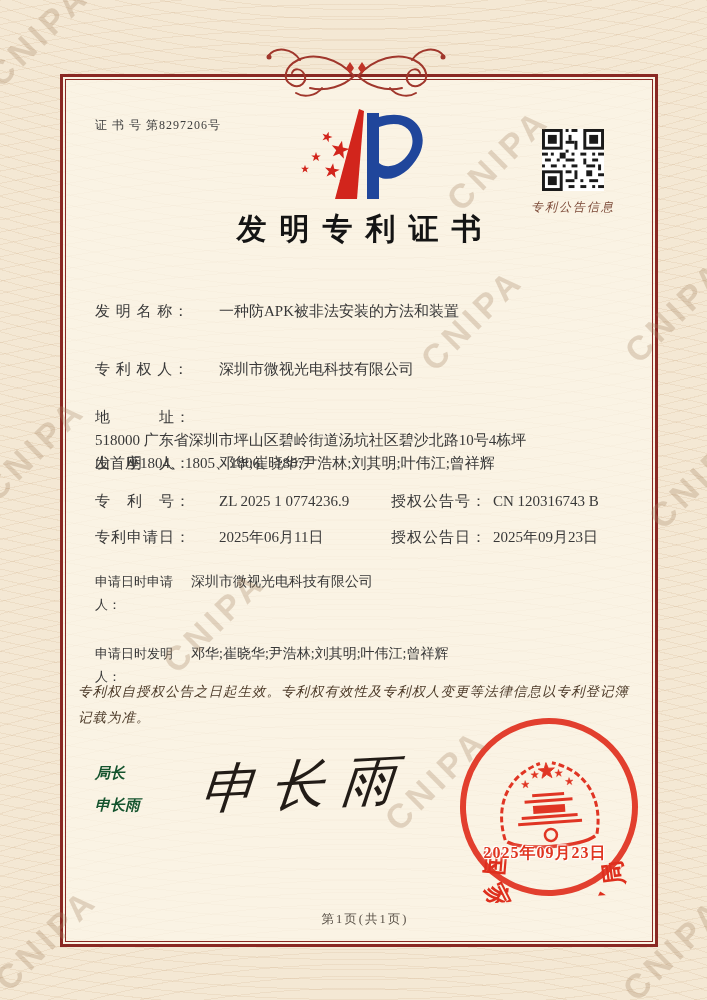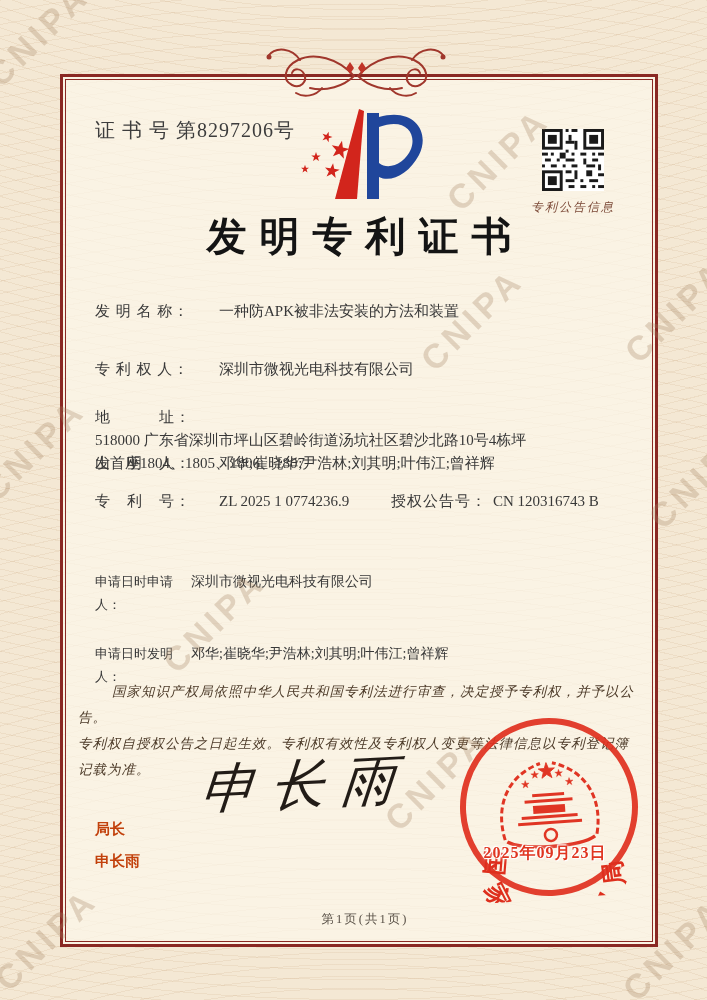--- a/index.html
+++ b/index.html
@@ -12,41 +12,41 @@
       repeating-radial-gradient(circle at 50% 1960px, rgba(190,148,100,0) 0 11px, rgba(185,140,95,.12) 11px 12px);
   }
   .wm{position:absolute;font-family:"Liberation Sans","DejaVu Sans",sans-serif;
       font-size:34px;font-weight:bold;letter-spacing:5px;color:rgba(167,133,100,.30);
       transform:rotate(-45deg);white-space:nowrap;pointer-events:none;z-index:3;}
   .ornament{position:absolute;left:262px;top:40px;z-index:2;}
   .frame{position:absolute;left:60px;top:74px;width:592px;height:867px;
          border:3px solid #8a2823;background:rgba(252,246,234,.72);z-index:1;}
   .frame::after{content:"";position:absolute;inset:2px;border:1px solid #8a2823;pointer-events:none;}
   .frame > *{position:absolute;}
-  .cert-no{left:32px;top:40px;font-size:20px;letter-spacing:1px;color:#3d3d3d;}
+  .cert-no{left:32px;top:40px;font-size:12px;letter-spacing:1px;color:#3d3d3d;}
   .logo{left:224px;top:28px;}
   .qr-wrap{left:452px;top:52px;width:116px;text-align:center;}
   .qr-wrap svg{display:block;margin:0 auto;background:#fff;}
   .qr-caption{margin-top:8px;font-size:12px;letter-spacing:2px;color:#7c4a38;font-style:italic;}
-  .title{left:0;right:0;top:132px;text-align:center;font-size:40px;font-weight:bold;
+  .title{left:0;right:0;top:132px;text-align:center;font-size:30px;font-weight:bold;
          letter-spacing:13px;text-indent:13px;color:#141414;}
   .row{left:32px;right:16px;font-size:15px;color:#383838;line-height:23px;}
   .row .lbl{display:inline-block;width:124px;vertical-align:top;letter-spacing:1px;}
   .row .val{display:inline-block;vertical-align:top;}
   .row.r3 .val{width:438px;}
   .rightcol{position:absolute;left:296px;top:0;white-space:nowrap;}
   .rightcol .lbl2{display:inline-block;width:102px;letter-spacing:1px;}
   .row.small .lbl{width:96px;font-size:13px;letter-spacing:0;}
   .row.small .val{font-size:14px;}
   .r1{top:223px;} .r2{top:281px;} .r3{top:329px;} .r4{top:375px;font-family:Liberation Serif, serif;}
   .r5{top:413px;} .r6{top:449px;} .r7{top:493px;} .r8{top:533px;margin-top:32px;}
   .legal{left:15px;right:13px;top:602px;font-size:13.5px;line-height:26px;color:#4c3a28;
          font-style:italic;letter-spacing:1px;}
   .legal .l1{text-indent:34px;}
-  .officer{left:32px;top:736px;font-size:15px;font-weight:bold;color:#c2410c;line-height:32px;}
+  .officer{left:32px;top:680px;font-size:15px;font-weight:bold;color:#14532d;line-height:32px;font-style:italic;}
   .autograph{left:138px;top:672px;font-size:54px;color:#221c17;letter-spacing:16px;
              transform:rotate(-3deg) skewX(-8deg);font-style:italic;white-space:nowrap;}
   .seal{left:394px;top:638px;width:184px;height:184px;}
   .seal svg{position:absolute;left:0;top:0;transform:rotate(-4deg);}
   .seal-date{position:absolute;left:0;right:8px;top:128px;text-align:center;
              font-size:16px;font-weight:bold;color:#e03520;letter-spacing:1px;
              text-shadow:0 0 2px #fff,0 0 4px #fff,1px 1px 0 #fff,-1px -1px 0 #fff;}
   .footer{left:12px;right:0;bottom:16px;text-align:center;font-size:12.5px;
           color:#5a5248;letter-spacing:2px;}
 </style>
@@ -170,31 +170,36 @@
       <span class="lbl">发　明　人：</span><span class="val">邓华;崔晓华;尹浩林;刘其明;叶伟江;曾祥辉</span>
     </div>
 
     <div class="row r5">
       <span class="lbl">专　利　号：</span><span class="val">ZL 2025 1 0774236.9</span>
       <span class="rightcol">
         <span class="lbl2">授权公告号：</span><span class="val">CN 120316743 B</span>
       </span>
     </div>
 
+    <div class="row r6">
+      <span class="lbl">专利申请日：</span><span class="val">2025年06月11日</span>
+      <span class="rightcol">
+        <span class="lbl2">授权公告日：</span><span class="val">2025年09月23日</span>
+      </span>
+    </div>
 
     <div class="row r7 small">
       <span class="lbl">申请日时申请人：</span><span class="val">深圳市微视光电科技有限公司</span>
     </div>
 
     <div class="row r8 small">
       <span class="lbl">申请日时发明人：</span><span class="val">邓华;崔晓华;尹浩林;刘其明;叶伟江;曾祥辉</span>
     </div>
 
     <div class="legal">
-      <div class="l1">国家知识产权局依照中华人民共和国专利法进行审查，决定授予专利权，并予以公告。</div>
       <div class="l2">专利权自授权公告之日起生效。专利权有效性及专利权人变更等法律信息以专利登记簿记载为准。</div>
     </div>
 
     <div class="officer">
       <div>局长</div>
       <div>申长雨</div>
     </div>
 
     <div class="autograph">申长雨</div>
 

